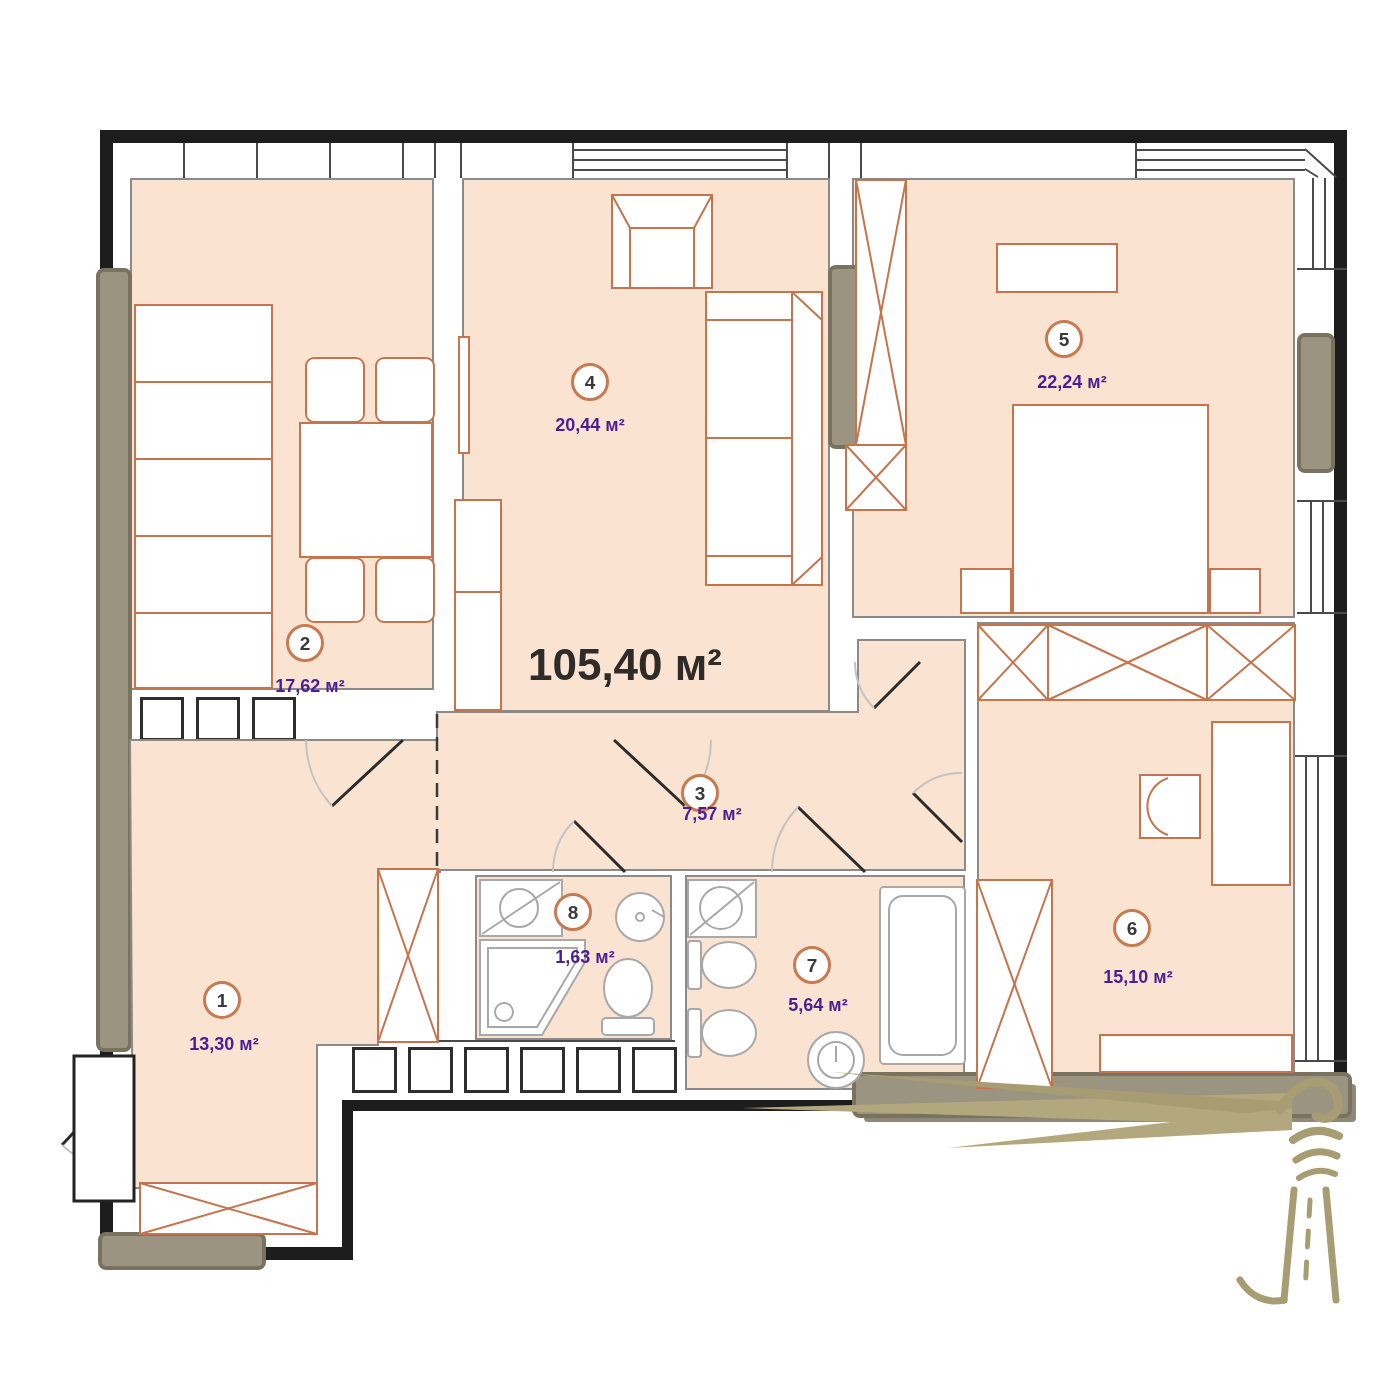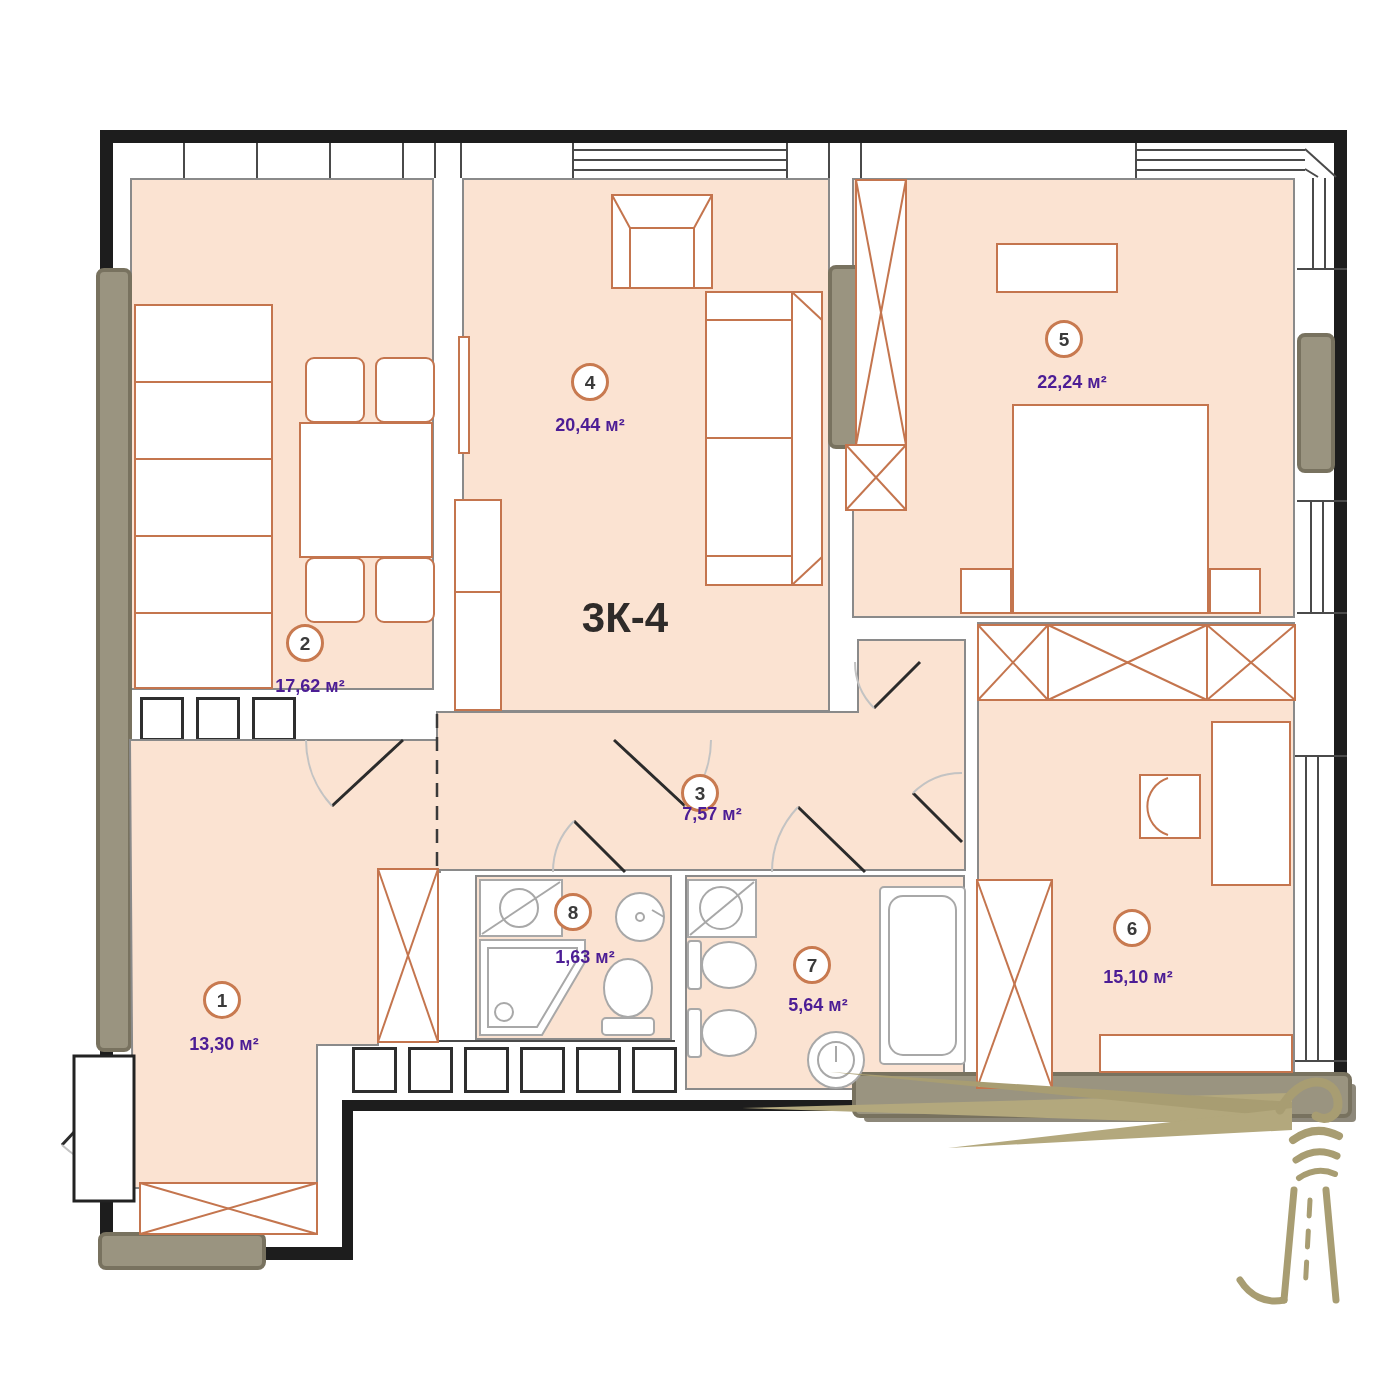--- a/index.html
+++ b/index.html
@@ -281,16 +281,16 @@
 
   <div class="rnum" style="left:1132px;top:928px;">6</div>
   <div class="rarea" style="left:1138px;top:977px;">15,10 м²</div>
 
   <div class="rnum" style="left:812px;top:965px;">7</div>
   <div class="rarea" style="left:818px;top:1005px;">5,64 м²</div>
 
   <div class="rnum" style="left:573px;top:912px;">8</div>
   <div class="rarea" style="left:585px;top:957px;">1,63 м²</div>
 
-  <div class="title" style="left:450px;top:594px;width:350px;font-size:42px;">3К-4</div>
+  <div class="title" style="left:450px;top:640px;width:350px;font-size:44px;">105,40 м²</div>
 
 
 </div>
 
 </body></html>

